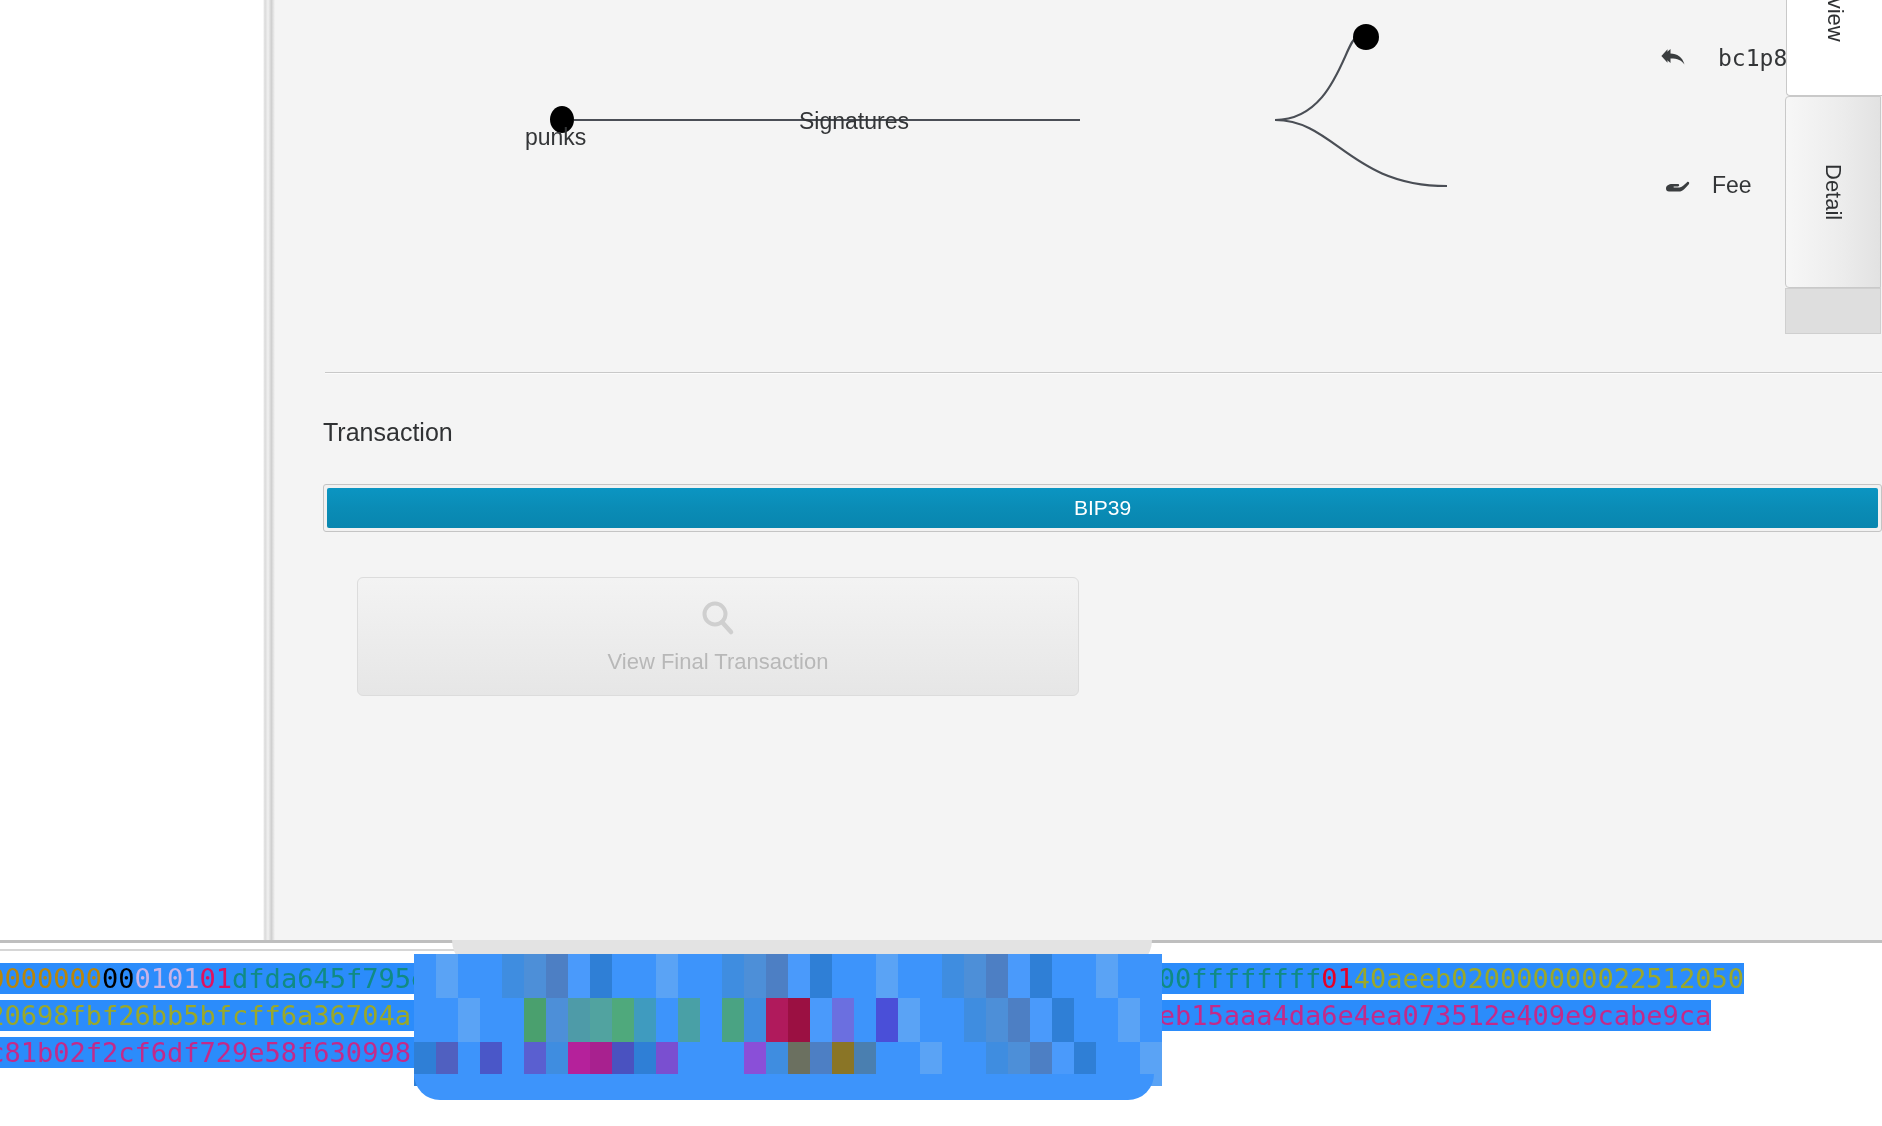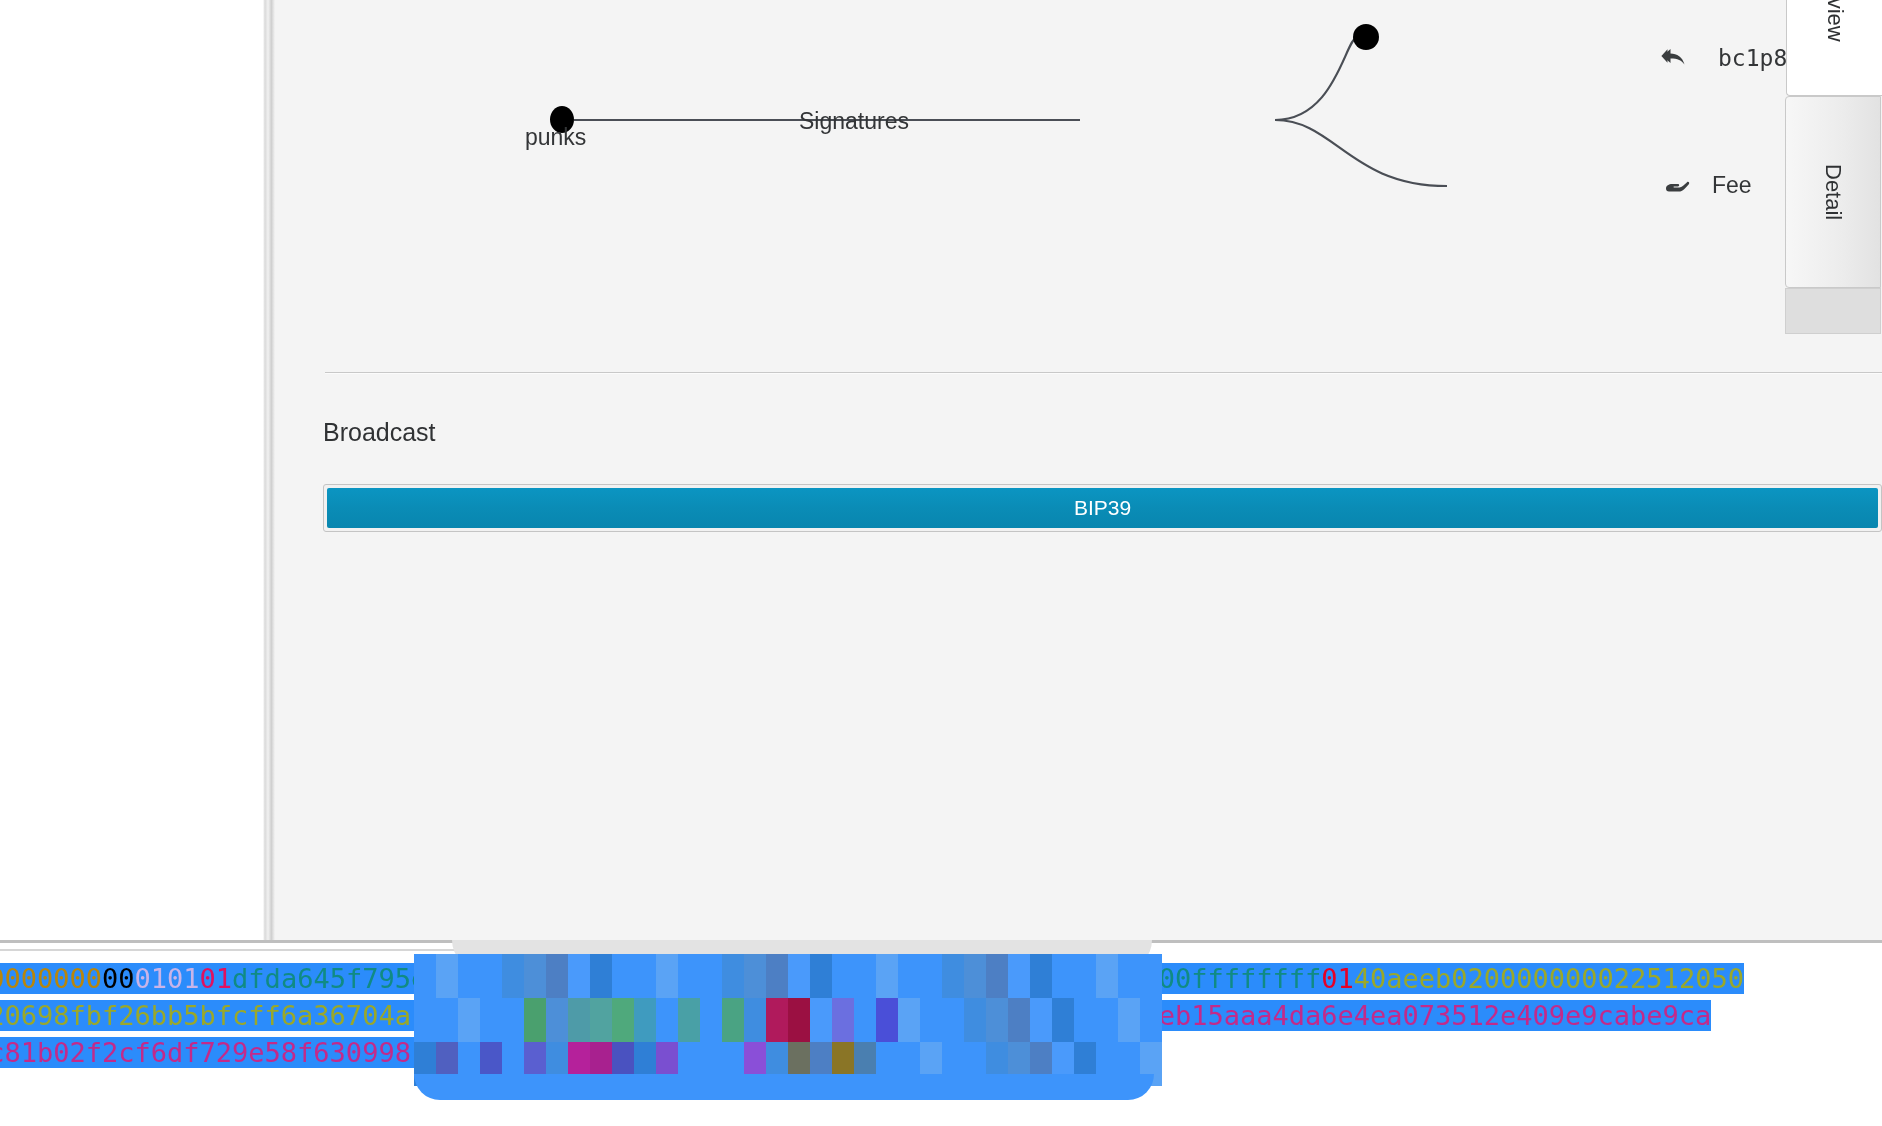--- a/index.html
+++ b/index.html
@@ -315,28 +315,37 @@
         <span class="diag-icon icon-hand">
           <svg width="26" height="18" viewBox="0 0 26 18">
             <path d="M1 12.5 C1 9.5 4 8 7 8 L13 8 C14.6 8 14.6 10.4 13 10.4 L9 10.4 C8.3 10.4 8.3 11.4 9 11.4 L14.5 11.4 C16.5 11.4 19.5 8.5 22 6.2 C23.4 5 25 6.8 23.8 8.2 C21 11.6 17.5 15.5 14 15.5 L4 15.5 C2 15.5 1 14.4 1 12.5 Z" fill="#3a3d3f"></path>
           </svg>
         </span>
         <div class="diag-label lbl-fee">Fee</div>
       </div>
 
       <div class="rule"></div>
 
-      <div class="section-title">Broadcast</div>
+      <div class="section-title">Transaction</div>
 
       <div class="bip-outer">
         <div class="bip-bar">
           <span>BIP39</span>
         </div>
       </div>
 
+      <div class="btn btn-view">
+        <span class="btn-icon">
+          <svg width="38" height="38" viewBox="0 0 38 38">
+            <circle cx="16" cy="15" r="10.5" stroke="#cfcfcf" stroke-width="4" fill="none"></circle>
+            <line x1="23" y1="23" x2="32" y2="33" stroke="#cfcfcf" stroke-width="4.5" stroke-linecap="round"></line>
+          </svg>
+        </span>
+        <span class="btn-label">View Final Transaction</span>
+      </div>
 
 
       <div class="tab-strip">
         <div class="vtab vtab-overview">
           <span>Overview</span>
         </div>
         <div class="vtab vtab-detail">
           <span>Detail</span>
         </div>
         <div class="vtab-filler"></div>

